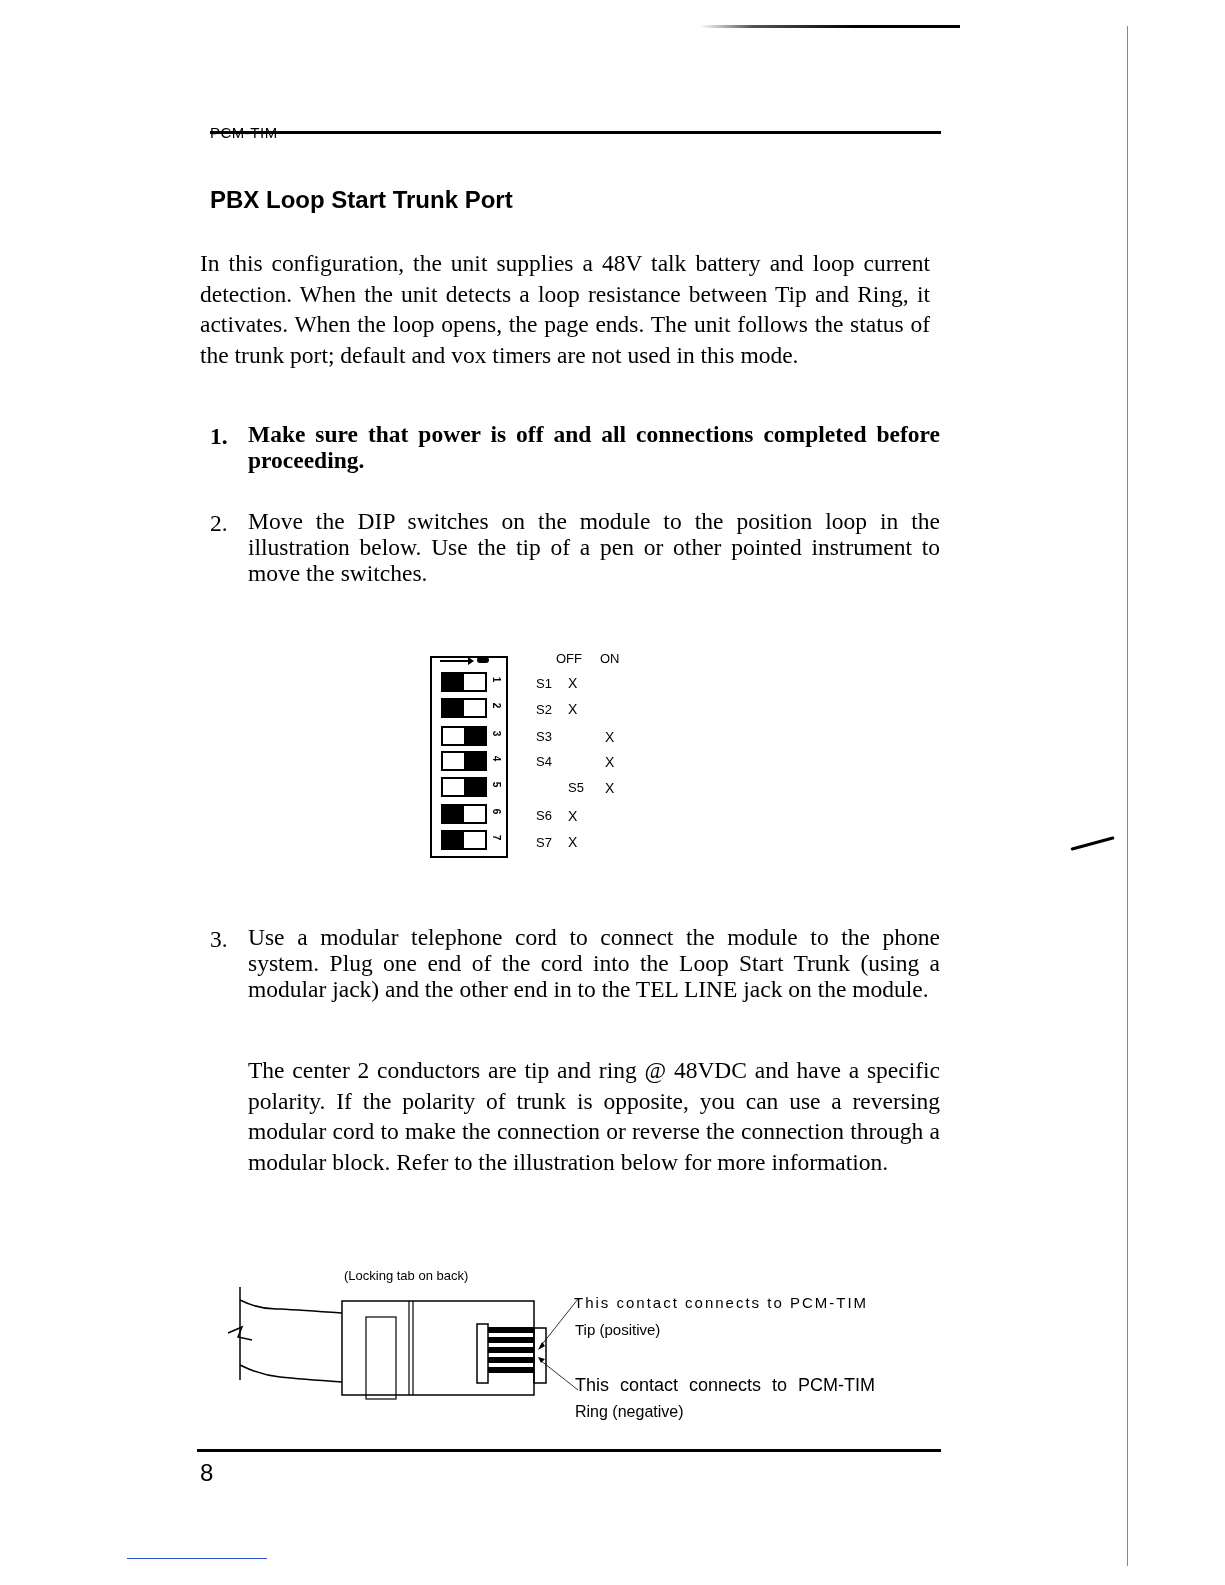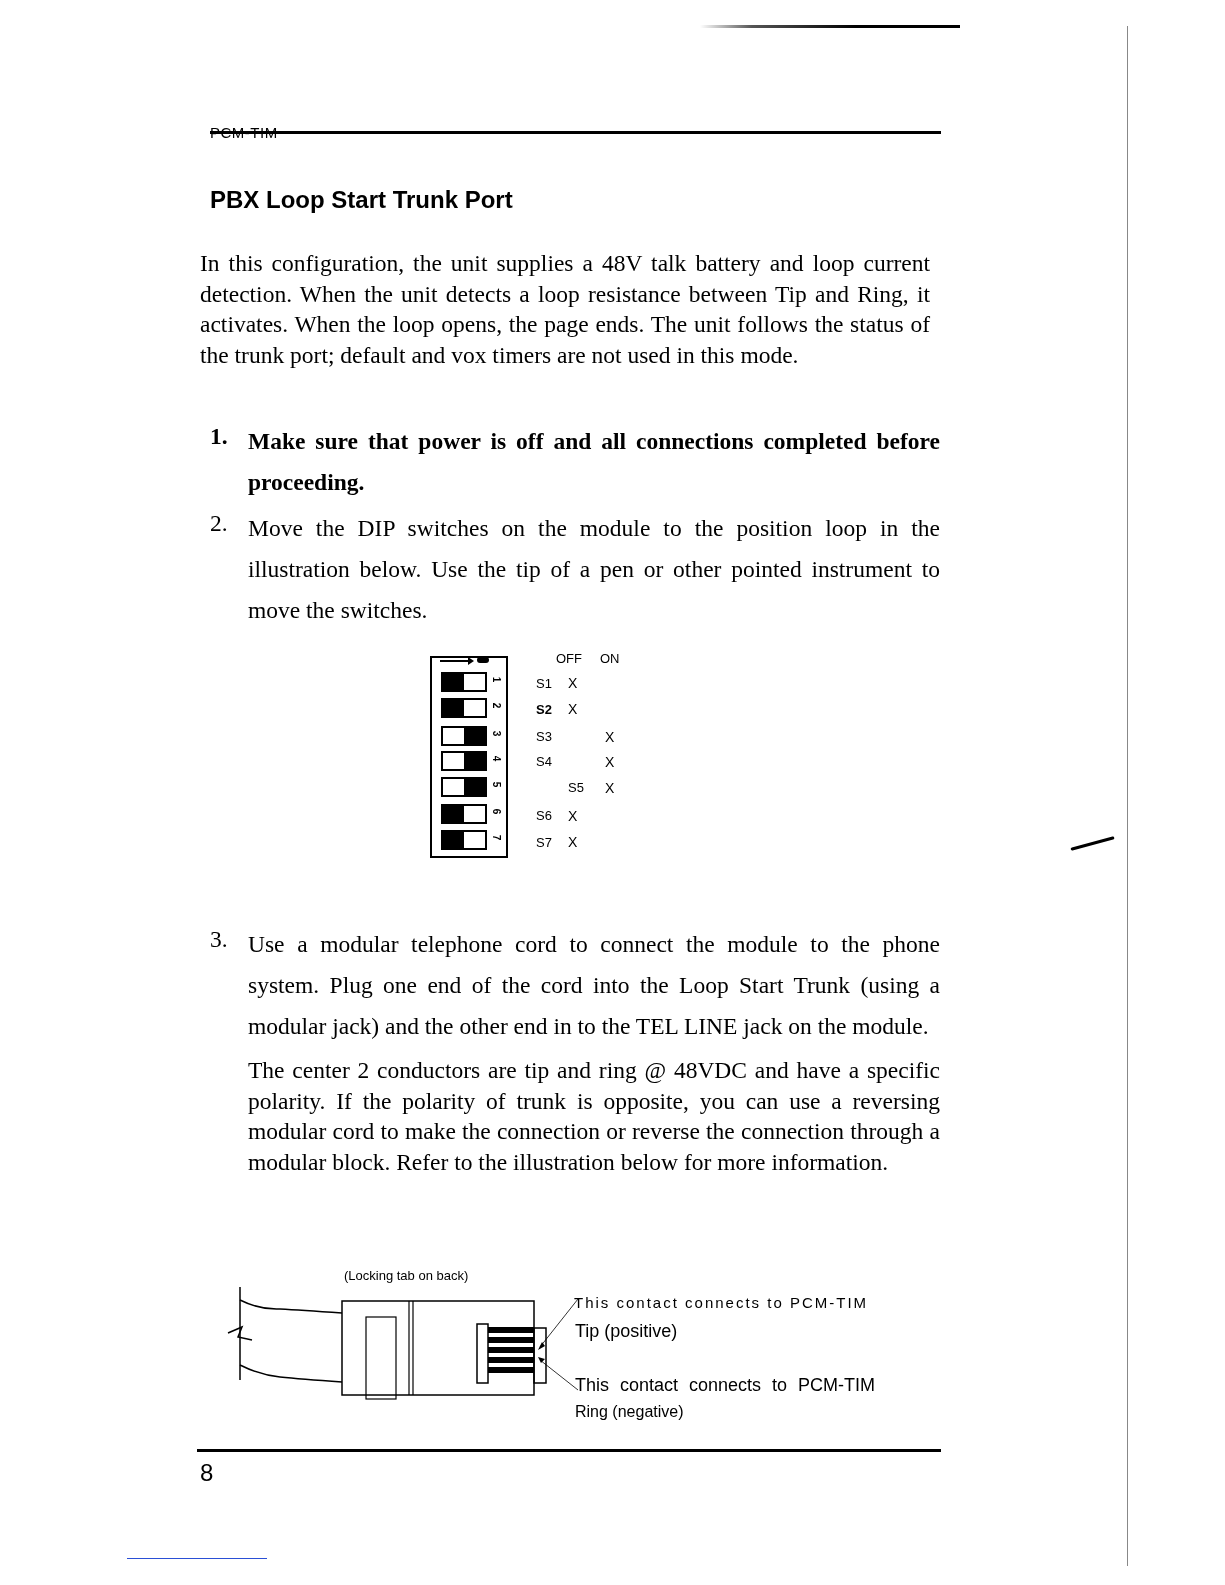--- a/index.html
+++ b/index.html
@@ -17,21 +17,21 @@
     #running-header { left: 210px; top: 124px; font-size: 15px; letter-spacing: 0.5px; }
     #header-rule { left: 210px; top: 131px; width: 731px; height: 3px; background: #000; }
 
     #page-title { left: 210px; top: 186px; font-size: 24px; font-weight: bold; }
 
     .para { font-size: 23.5px; line-height: 30.5px; text-align: justify; text-align-last: left; }
     #intro { left: 200px; top: 248px; width: 730px; }
 
     .step { left: 210px; width: 730px; }
     .step .num { position: absolute; left: 0; top: 0; font-size: 23.5px; line-height: 30.5px; }
-    .step .body { margin-left: 38px; font-size: 23.5px; line-height: 41px; text-align: justify; text-align-last: left; }
+    .step .body { margin-left: 38px; font-size: 23.5px; line-height: 26px; text-align: justify; text-align-last: left; }
     #step1 { top: 421px; }
     #step1 .body, #step1 .num { font-weight: bold; }
     #step2 { top: 508px; }
     #step3 { top: 924px; }
     #step3-note { left: 248px; top: 1055px; width: 692px; }
 
     
     #dip-box { left: 430px; top: 656px; width: 78px; height: 202px; border: 2px solid #000; border-top-width: 2px; box-sizing: border-box; }
     #dip-arrow { left: 440px; top: 660px; width: 32px; height: 2px; background: #000; }
     #dip-arrow-head { left: 468px; top: 657px; width: 0; height: 0; border-left: 6px solid #000; border-top: 4px solid transparent; border-bottom: 4px solid transparent; }
@@ -42,21 +42,21 @@
     .sw.on .knob { right: -2px; }
     .sw-num { position: absolute; left: 494px; font-size: 10px; font-weight: bold; transform: rotate(90deg); }
     .sw-label { position: absolute; left: 536px; font-size: 13px; }
     .sw-x { position: absolute; font-size: 14px; }
     #col-off { left: 556px; top: 651px; font-size: 13px; }
     #col-on { left: 600px; top: 651px; font-size: 13px; }
 
     
     #caption-locking { left: 344px; top: 1268px; font-size: 13px; }
     #callout-tip-1 { left: 574px; top: 1294px; font-size: 15px; letter-spacing: 2px; }
-    #callout-tip-2 { left: 575px; top: 1321px; font-size: 18px; }
+    #callout-tip-2 { left: 575px; top: 1321px; font-size: 15px; }
     #callout-ring-1 { left: 575px; top: 1375px; font-size: 18px; word-spacing: 6px; }
     #callout-ring-2 { left: 575px; top: 1403px; font-size: 16px; }
 
     
     #footer-rule { left: 197px; top: 1449px; width: 744px; height: 3px; background: #000; }
     #page-number { left: 200px; top: 1459px; font-size: 24px; }
     #link-underline { left: 127px; top: 1558px; width: 140px; height: 1px; background: #2a4fd6; }
   </style>
 </head>
 <body>
@@ -95,21 +95,21 @@
       <div class="knob"></div>
     </div>
   <div class="sw-num sans" style="top:674px;">1</div>
   <div class="sw-label sans" style="top:676px;">S1</div>
   <div class="sw-x sans" style="left:568px; top:675px;">X</div>
 
   <div class="sw off" style="top:698px;">
       <div class="knob"></div>
     </div>
   <div class="sw-num sans" style="top:700px;">2</div>
-  <div class="sw-label sans" style="top:702px;font-weight:bold;">S2</div>
+  <div class="sw-label sans" style="top:702px;">S2</div>
   <div class="sw-x sans" style="left:568px; top:701px;">X</div>
 
   <div class="sw on" style="top:726px;">
       <div class="knob"></div>
     </div>
   <div class="sw-num sans" style="top:728px;">3</div>
   <div class="sw-label sans" style="top:729px;">S3</div>
   <div class="sw-x sans" style="left:605px; top:729px;">X</div>
 
   <div class="sw on" style="top:751px;">

